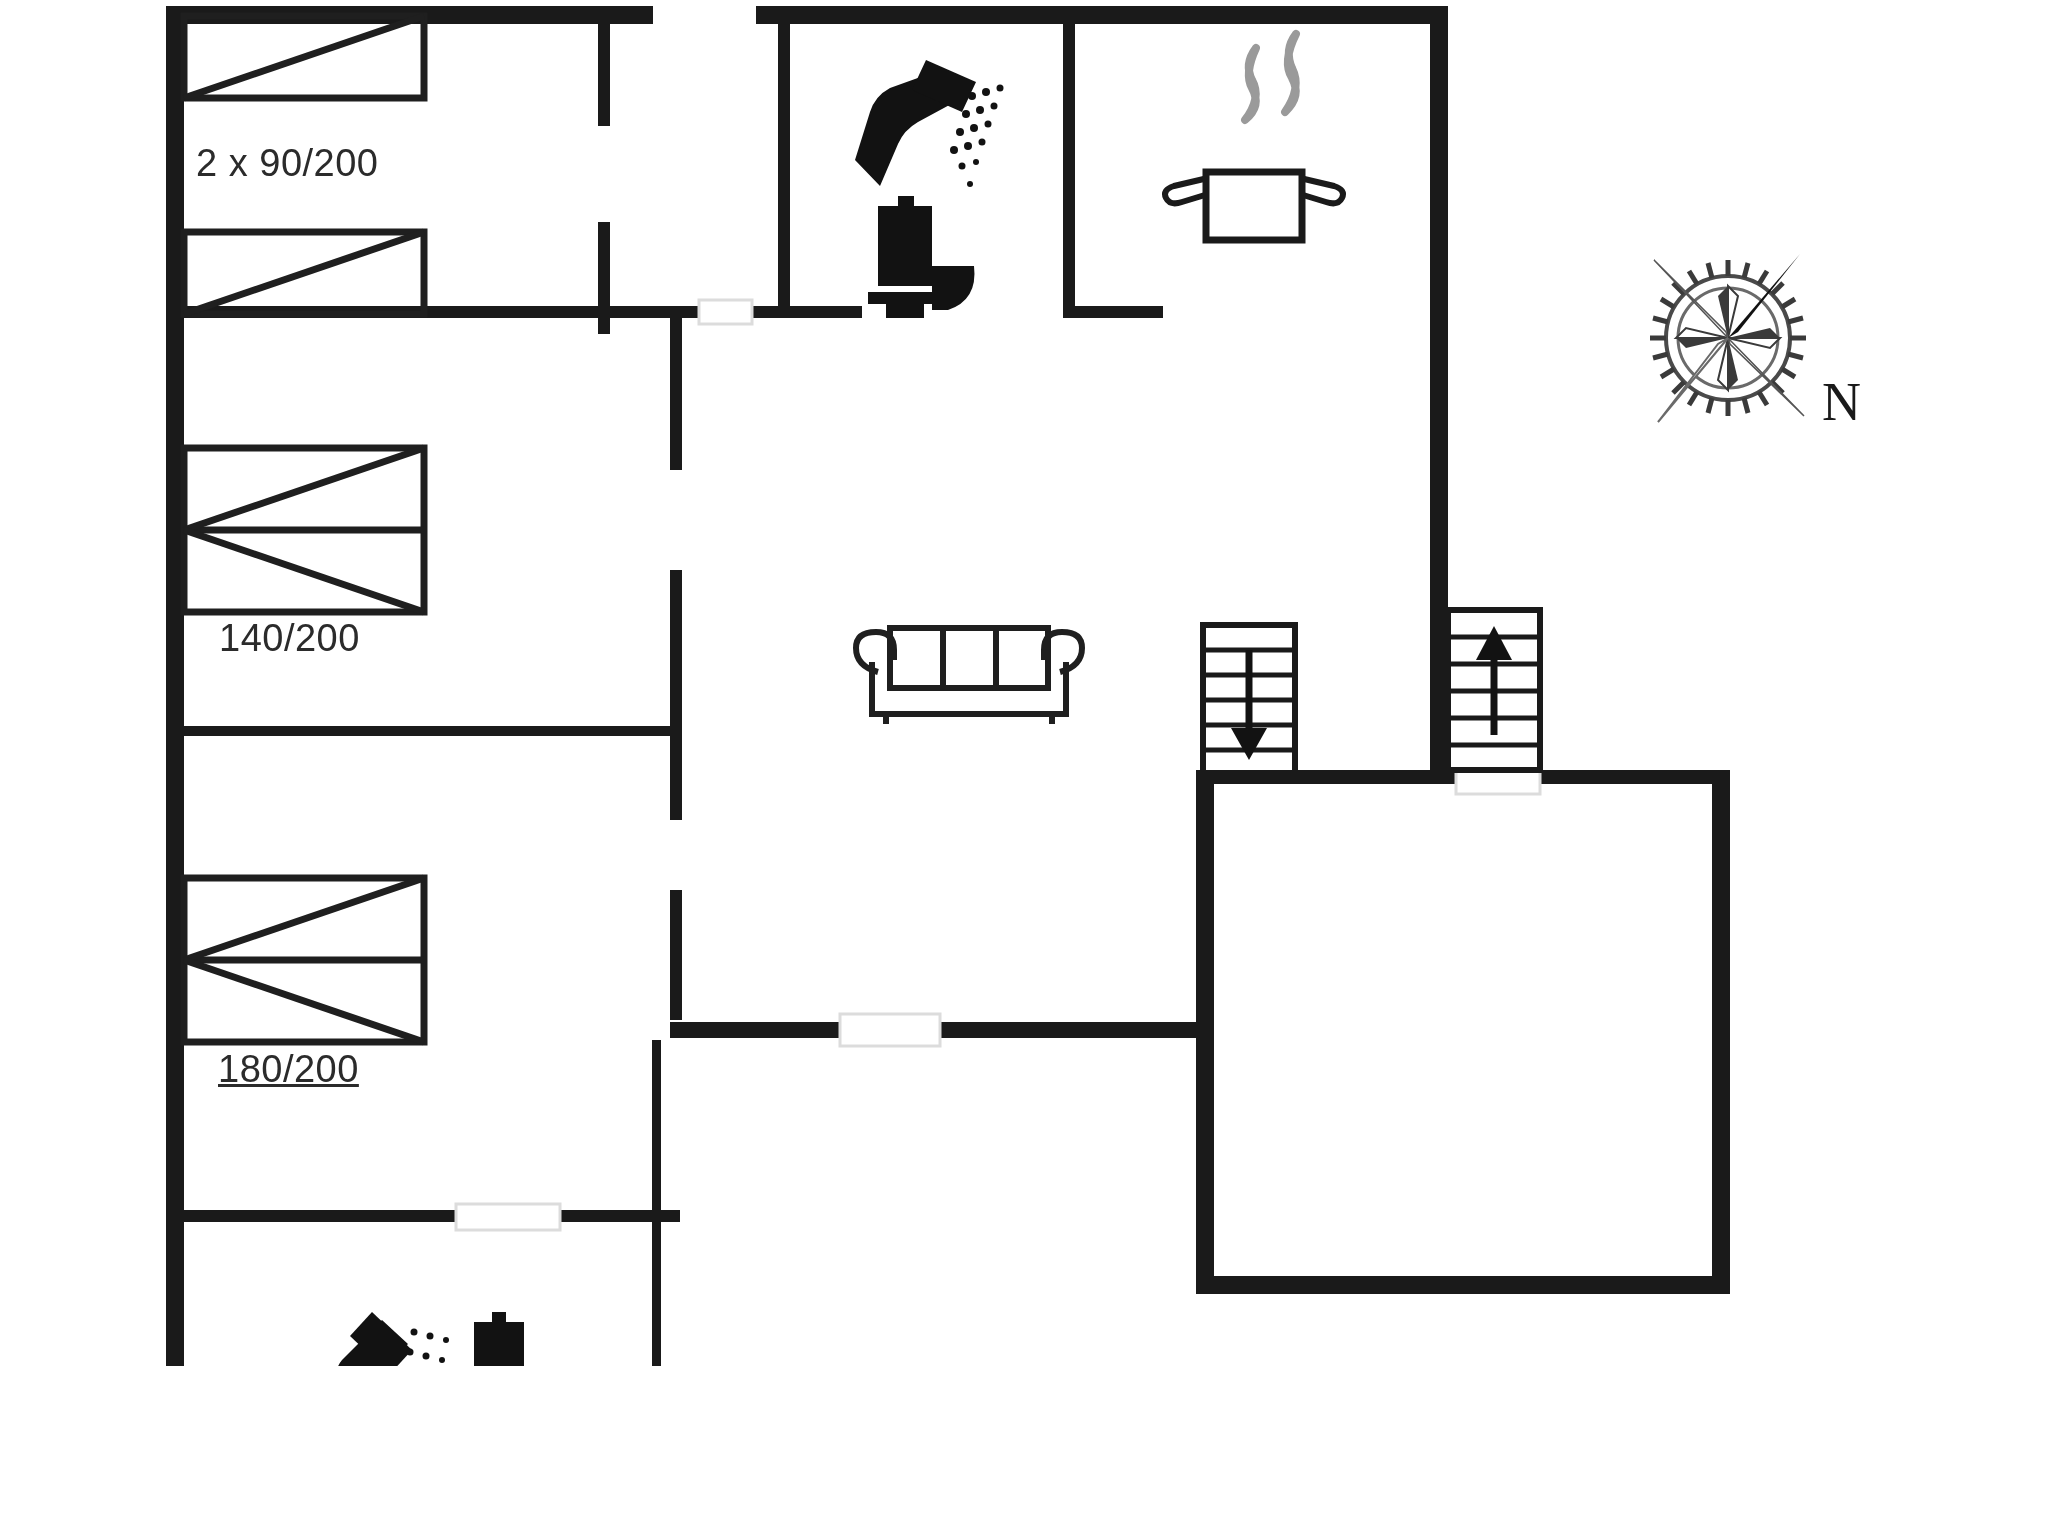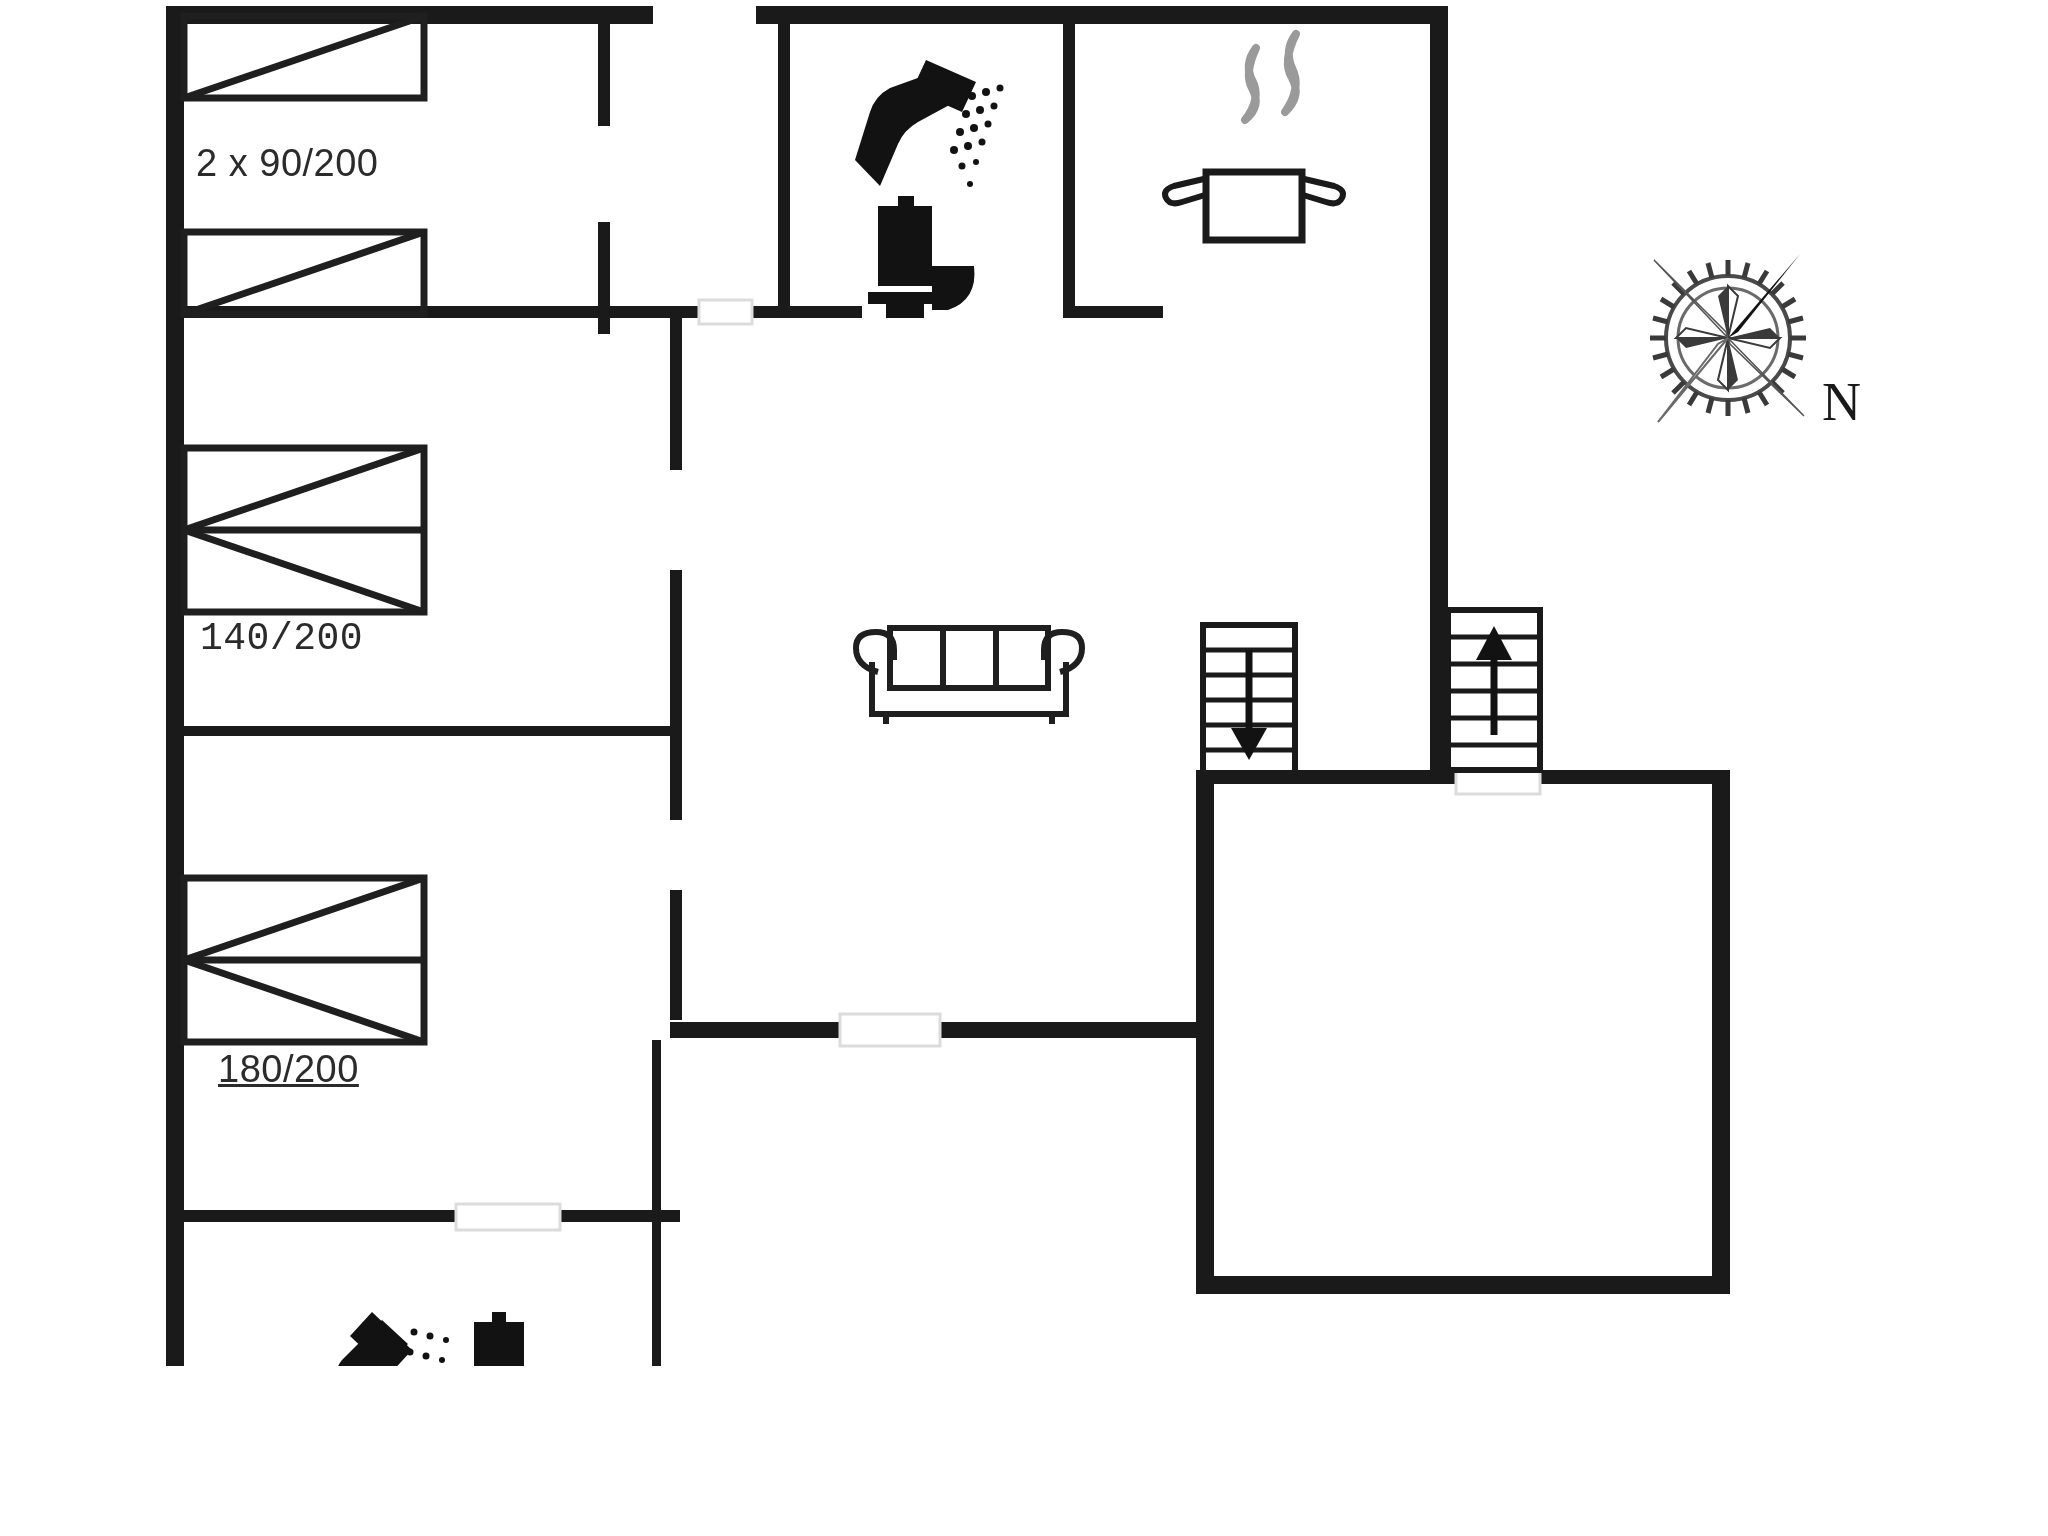--- a/index.html
+++ b/index.html
@@ -24,21 +24,21 @@
   }
   .bedlabel {
     position: absolute;
     font-family: "Liberation Sans", sans-serif;
     font-size: 38px;
     color: #2b2b2b;
     white-space: nowrap;
     letter-spacing: 0.5px;
   }
   #label-twin  { left: 196px; top: 142px; }
-  #label-140   { left: 200px; top: 617px; font-family: Liberation Mono, monospace; }
+  #label-140   { left: 219px; top: 617px; }
   #label-180   { left: 218px; top: 1048px; text-decoration: underline; }
   .compass-letter {
     position: absolute;
     left: 1822px;
     top: 371px;
     font-family: "Liberation Serif", serif;
     font-size: 54px;
     color: #1a1a1a;
   }
 </style>

